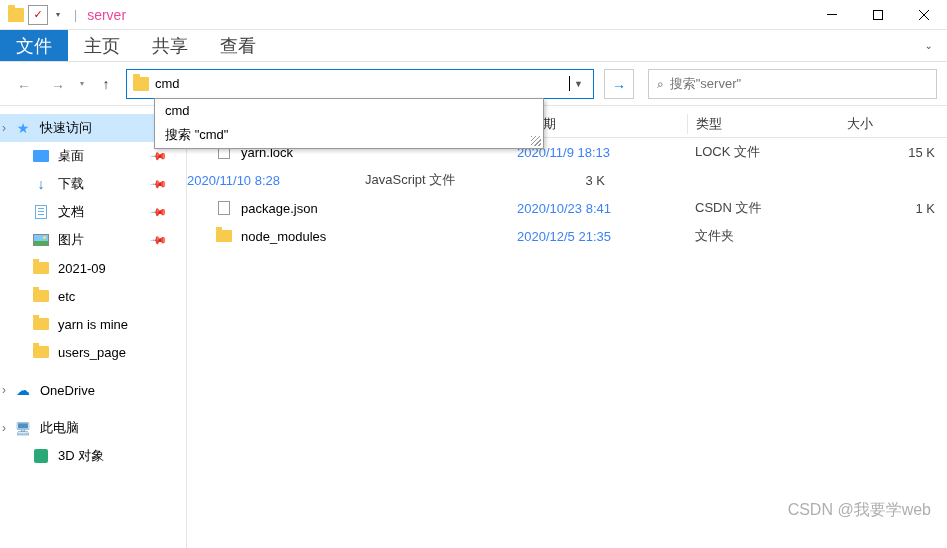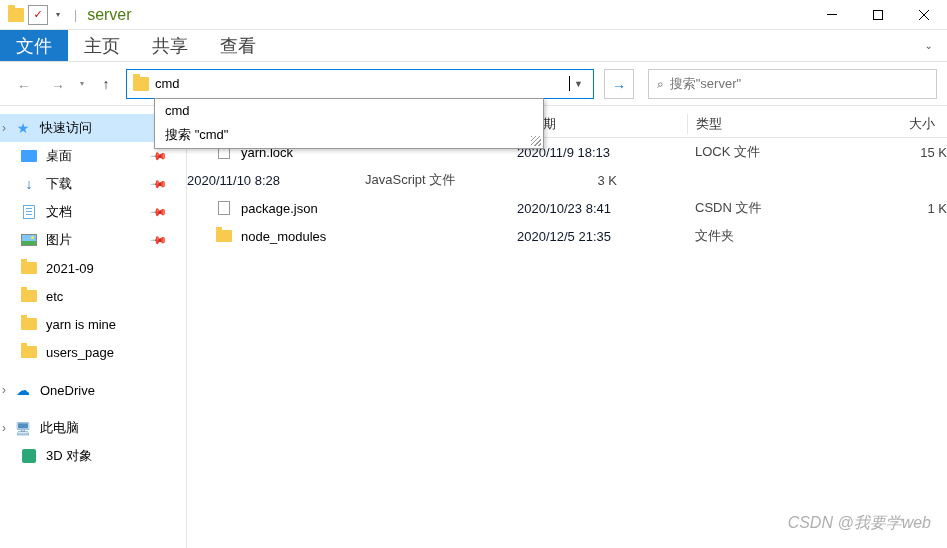--- a/index.html
+++ b/index.html
@@ -5,21 +5,21 @@
     * { margin: 0; padding: 0; box-sizing: border-box; font-family: "Segoe UI", "Microsoft YaHei", sans-serif; }
     body { width: 947px; height: 548px; background: #fff; overflow: hidden; font-size: 12px; position: relative; }
     
     .titlebar { height: 30px; display: flex; align-items: center; background: #fff; border-bottom: 1px solid #e5e5e5; }
     .titlebar-left { display: flex; align-items: center; gap: 4px; padding-left: 8px; }
     .folder-mini { width: 16px; height: 14px; background: #f8cb4e; border-radius: 1px; display: inline-block; position: relative; }
     .folder-mini::before { content: ""; position: absolute; top: -3px; left: 0; width: 7px; height: 3px; background: #f8cb4e; border-radius: 1px 1px 0 0; }
     .qat-check { width: 20px; height: 20px; border: 1px solid #999; display: flex; align-items: center; justify-content: center; color: #c00; font-size: 11px; }
     .dd-arrow { font-size: 8px; color: #555; padding: 0 4px; }
     .title-sep { color: #aaa; margin: 0 6px; }
-    .title-text { font-size: 16px; color: #4d7c0f; }
+    .title-text { font-size: 14px; color: #ec4899; }
     .wincontrols { margin-left: auto; display: flex; }
     .winbtn { width: 46px; height: 30px; display: flex; align-items: center; justify-content: center; color: #000; }
     
     .ribbon-tabs { height: 32px; display: flex; align-items: stretch; border-bottom: 1px solid #e1e1e1; background: #fff; }
     .tab { padding: 0 16px; display: flex; align-items: center; font-size: 18px; color: #444; }
     .tab.file { background: #1979ca; color: #fff; }
     .ribbon-expand { margin-left: auto; padding: 0 14px; display: flex; align-items: center; color: #555; font-size: 10px; }
     
     .navbar { height: 44px; display: flex; align-items: center; padding: 6px 10px; gap: 6px; border-bottom: 1px solid #e5e5e5; }
     .navbtn { width: 28px; height: 28px; display: flex; align-items: center; justify-content: center; color: #888; font-size: 14px; }
@@ -36,21 +36,21 @@
     .dropdown-item { padding: 4px 10px; font-size: 13px; color: #000; }
     .grip { position: absolute; right: 2px; bottom: 2px; width: 10px; height: 10px; background: repeating-linear-gradient(135deg, #999 0 1px, transparent 1px 3px); }
     
     .gobtn { width: 30px; height: 30px; display: flex; align-items: center; justify-content: center; border: 1px solid #ccc; color: #0078d7; font-size: 14px; margin-left: 4px; }
     .search { flex: 1; height: 30px; border: 1px solid #ccc; display: flex; align-items: center; padding: 0 8px; gap: 6px; margin-left: 8px; }
     .search-icon { color: #666; font-size: 12px; }
     .search input { border: none; outline: none; flex: 1; font-size: 13px; color: #888; }
     
     .main { display: flex; height: calc(100% - 106px); }
     .sidebar { width: 198px; border-right: 1px solid #e5e5e5; overflow-y: auto; padding-top: 8px; }
-    .side-item { display: flex; align-items: center; height: 28px; padding-left: 20px; font-size: 13px; color: #000; gap: 8px; position: relative; }
+    .side-item { display: flex; align-items: center; height: 28px; padding-left: 32px; font-size: 13px; color: #000; gap: 8px; position: relative; }
     .side-item.header { padding-left: 14px; }
     .side-item .pin { margin-left: auto; margin-right: 20px; color: #777; font-size: 11px; transform: rotate(45deg); }
     .side-item.selected { background: #cce8ff; }
     .side-item.header::before { content: "›"; position: absolute; left: 2px; color: #777; font-size: 12px; }
     .spacer { height: 10px; }
     
     .icon { width: 18px; height: 16px; display: inline-flex; align-items: center; justify-content: center; flex-shrink: 0; }
     .i-star { color: #40a0ff; font-size: 14px; }
     .i-desk { background: #40a0ff; width: 16px; height: 12px; border-radius: 1px; }
     .i-down { color: #1979ca; font-size: 14px; }
@@ -66,29 +66,29 @@
     .i-video { background: linear-gradient(#c0504d, #8b3a37); width: 16px; height: 12px; }
     .i-lock { background: #fff; border: 1px solid #999; width: 12px; height: 14px; }
     .i-js { background: #fff3c4; border: 1px solid #d4a017; width: 12px; height: 14px; }
     .i-json { background: #fff; border: 1px solid #999; width: 12px; height: 14px; }
     
     .content { flex: 1; padding: 4px 0; }
     .col-headers { display: flex; height: 28px; align-items: center; border-bottom: 1px solid #e5e5e5; font-size: 13px; color: #333; }
     .col-name { width: 330px; padding-left: 28px; }
     .col-date { width: 170px; }
     .col-type { width: 160px; padding-left: 8px; border-left: 1px solid #e5e5e5; height: 20px; display: flex; align-items: center; }
-    .col-size { width: 100px; text-align: right; padding-right: 12px; }
+    .col-size { width: 100px; padding-right: 12px; }
     
     .file-row { display: flex; height: 28px; align-items: center; font-size: 13px; color: #000; }
     .file-row .fname { width: 330px; padding-left: 28px; display: flex; align-items: center; gap: 8px; }
-    .file-row .fdate { width: 170px; color: #0f172a; }
+    .file-row .fdate { width: 170px; color: #3b82f6; }
     .file-row .ftype { width: 160px; padding-left: 8px; color: #444; }
-    .file-row .fsize { width: 100px; text-align: right; color: #444; }
-    
-    .watermark { position: absolute; right: 16px; bottom: 14px; color: rgba(120,120,120,0.6); font-size: 16px; pointer-events: none; font-style: italic; }
+    .file-row .fsize { width: 100px; text-align: right; padding-right: 12px; color: #444; }
+    
+    .watermark { position: absolute; right: 16px; bottom: 27px; color: rgba(120,120,120,0.6); font-size: 16px; pointer-events: none; }
     .cursor-caret { border-right: 1px solid #000; animation: blink 1s infinite; }
     @keyframes blink { 50% { border-color: transparent; } }
   </style>
 </head>
 <body>
 
 <div class="titlebar">
   <div class="titlebar-left">
     <span class="folder-mini"></span>
     <span class="qat-check">✓</span>

